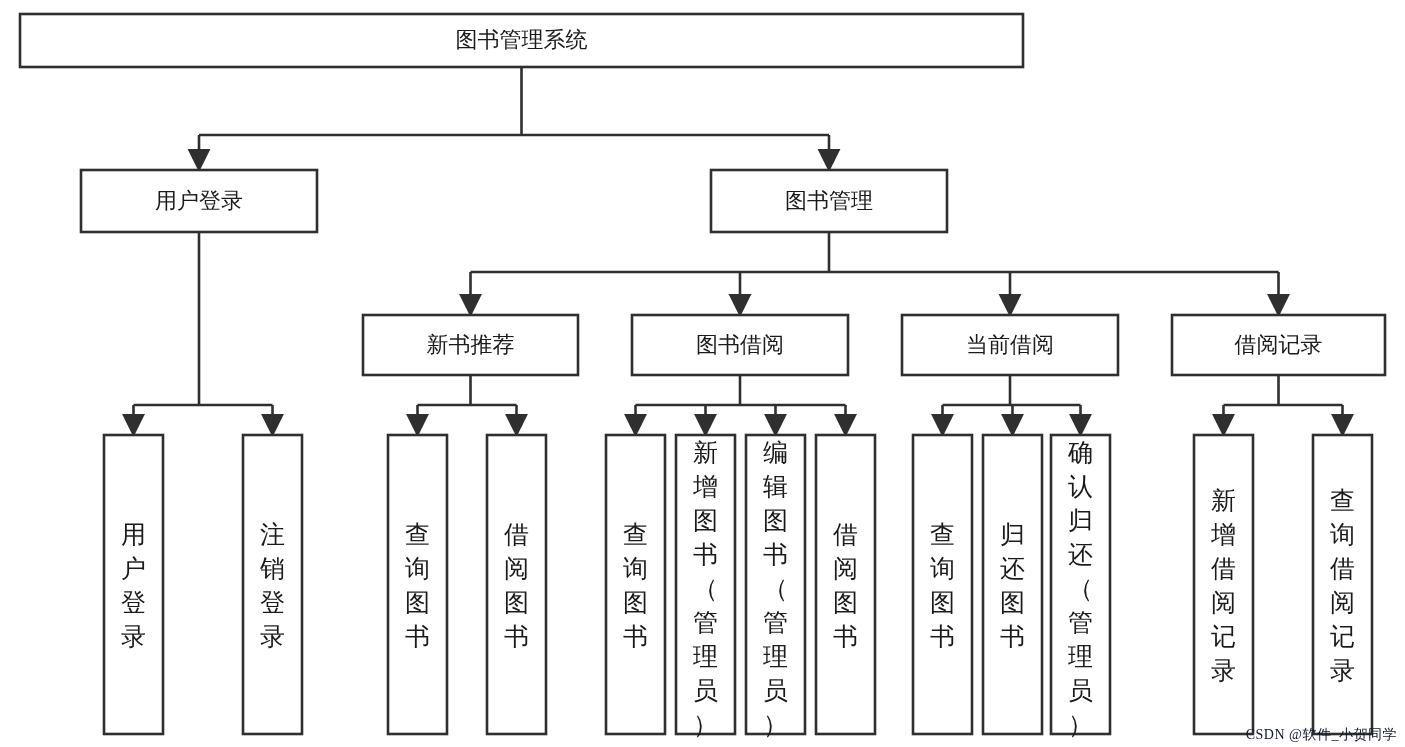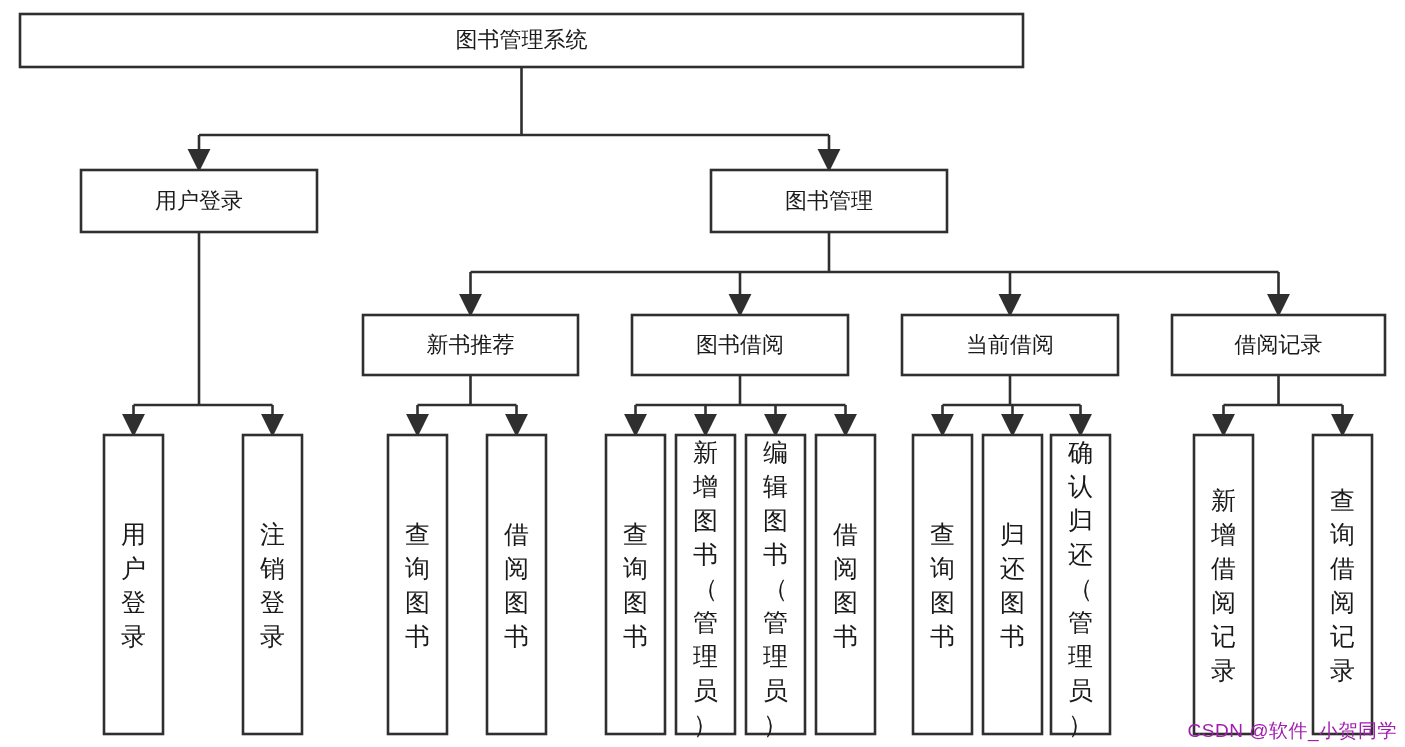--- a/index.html
+++ b/index.html
@@ -46,23 +46,23 @@
     fill: none;
   }
   .arrow-head {
     fill: #2f2f2f;
     stroke: none;
   }
   .watermark {
     position: absolute;
     right: 8px;
     bottom: 3px;
-    font-family: Liberation Sans, sans-serif;
-    font-size: 19px;
-    color: #a21caf;
+    font-family: Liberation Serif, serif;
+    font-size: 14px;
+    color: #0f172a;
     white-space: nowrap;
     user-select: none;
     letter-spacing: 0.5px;
   }
 </style>
 </head>
 <body>
 
 <div id="diagram-root">
   <svg class="tree" viewBox="0 0 1405 747" xmlns="http://www.w3.org/2000/svg">

